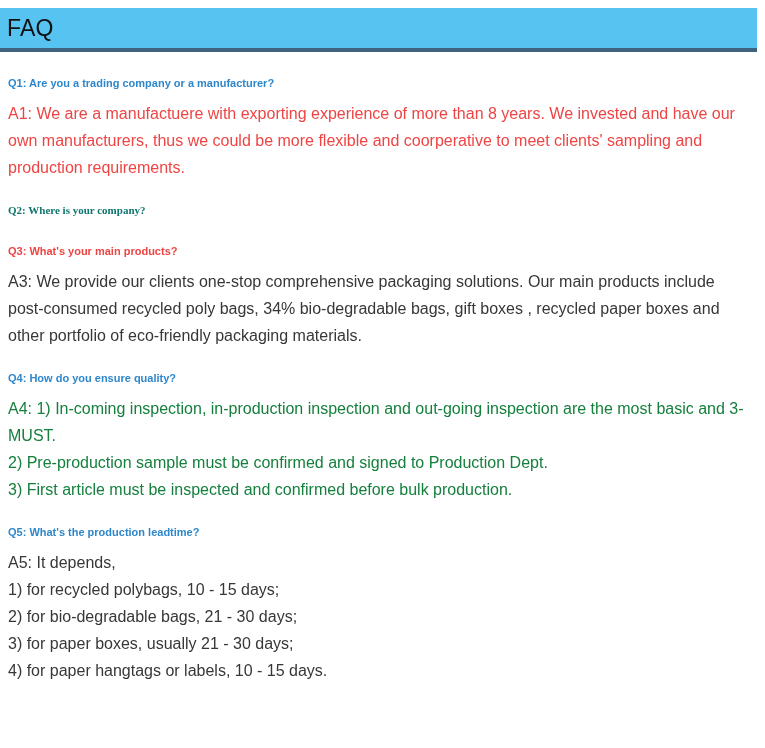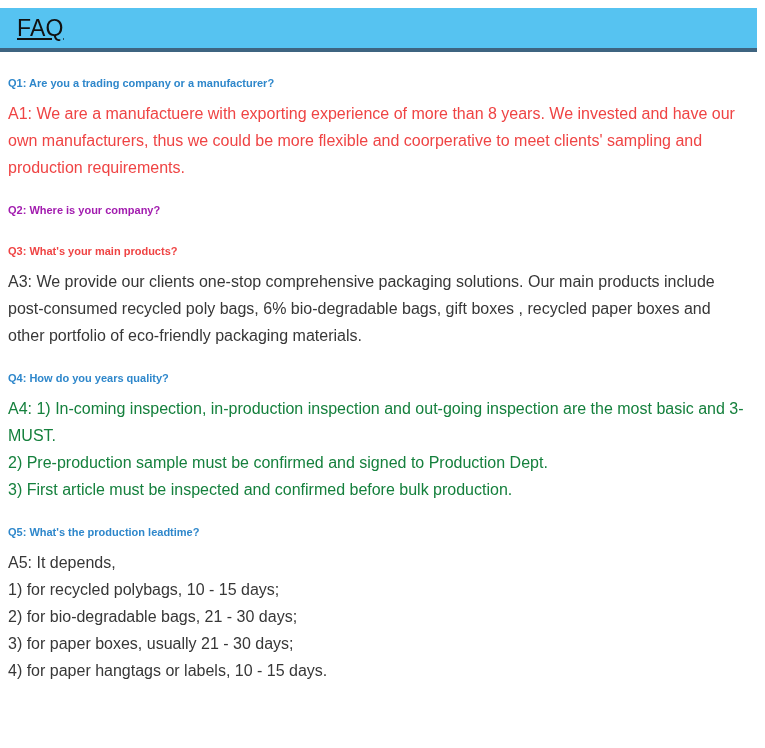--- a/index.html
+++ b/index.html
@@ -19,23 +19,22 @@
     height: 44px;
     background: #56c3f1;
     border-bottom: 4px solid #3e6480;
     display: flex;
     align-items: center;
   }
   .faq-title {
     font-size: 23px;
     font-weight: 400;
     color: #111111;
-    padding-left: 17px;
+    padding-left: 7px;
     letter-spacing: 0.2px;
-    text-decoration: underline;
   }
   .faq-content {
     padding: 2px 16px 6px 8px;
   }
   .faq-item .question {
     margin: 17px 0 5px 0;
     font-size: 11px;
     line-height: 24px;
     font-weight: 700;
     color: #2e87cb;
@@ -56,30 +55,30 @@
     <span class="faq-title" style="color: rgb(17, 17, 17);">FAQ</span>
   </div>
 
   <div class="faq-content" id="faq-list">
   <section class="faq-item">
     <h3 class="question" style="color: rgb(46, 135, 203);">Q1: Are you a trading company or a manufacturer?</h3>
     <p class="answer" style="color: #ef4444;">A1: We are a manufactuere with exporting experience of more than 8 years. We invested and have our own manufacturers, thus we could be more flexible and coorperative to meet clients' sampling and production requirements.</p>
   </section>
 
   <section class="faq-item">
-    <h3 class="question" style="color: #a21caf;">Q2: Where is your company?</h3>
+    <h3 class="question" style="color: #0f766e; font-family: Liberation Serif, serif;">Q2: Where is your company?</h3>
   </section>
 
   <section class="faq-item">
     <h3 class="question" style="color: #ef4444;">Q3: What's your main products?</h3>
-    <p class="answer" style="color: rgb(55, 55, 55);">A3: We provide our clients one-stop comprehensive packaging solutions. Our main products include post-consumed recycled poly bags, 6% bio-degradable bags, gift boxes , recycled paper boxes and other portfolio of eco-friendly packaging materials.</p>
+    <p class="answer" style="color: rgb(55, 55, 55);">A3: We provide our clients one-stop comprehensive packaging solutions. Our main products include post-consumed recycled poly bags, 34% bio-degradable bags, gift boxes , recycled paper boxes and other portfolio of eco-friendly packaging materials.</p>
   </section>
 
   <section class="faq-item">
-    <h3 class="question" style="color: rgb(46, 135, 203);">Q4: How do you years quality?</h3>
+    <h3 class="question" style="color: rgb(46, 135, 203);">Q4: How do you ensure quality?</h3>
     <p class="answer" style="color: #15803d;">A4: 1) In-coming inspection, in-production inspection and out-going inspection are the most basic and 3-MUST.
 2) Pre-production sample must be confirmed and signed to Production Dept.
 3) First article must be inspected and confirmed before bulk production.</p>
   </section>
 
   <section class="faq-item">
     <h3 class="question" style="color: rgb(46, 135, 203);">Q5: What's the production leadtime?</h3>
     <p class="answer" style="color: rgb(55, 55, 55);">A5: It depends,
 1) for recycled polybags, 10 - 15 days;
 2) for bio-degradable bags, 21 - 30 days;

